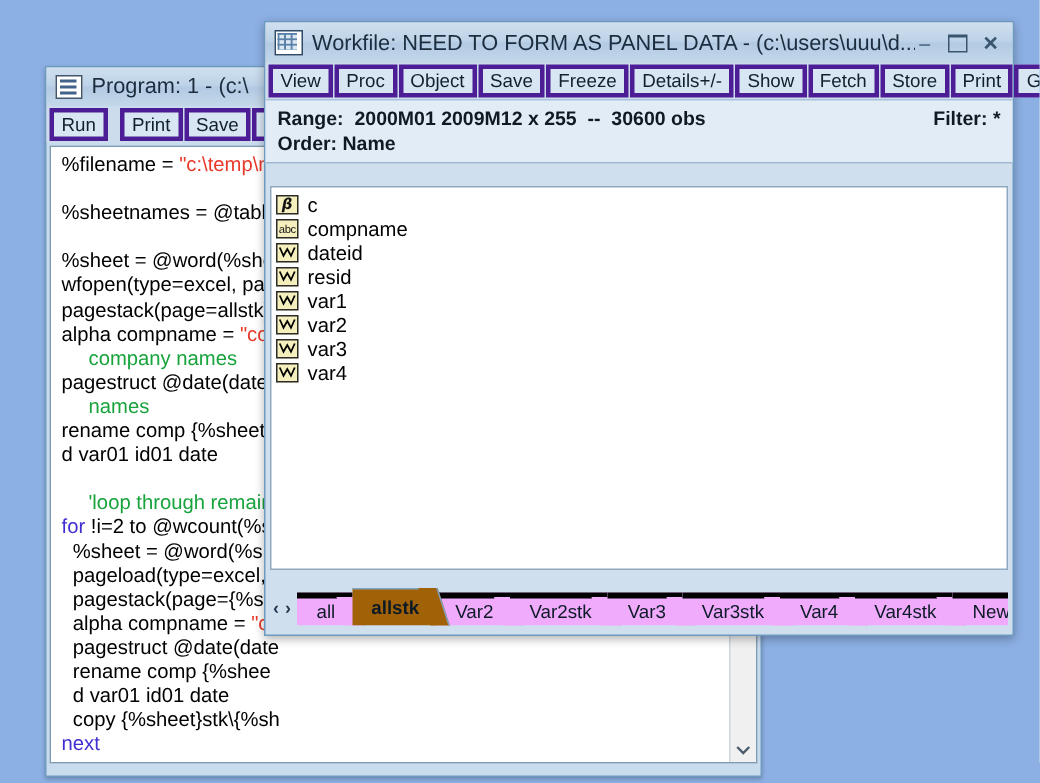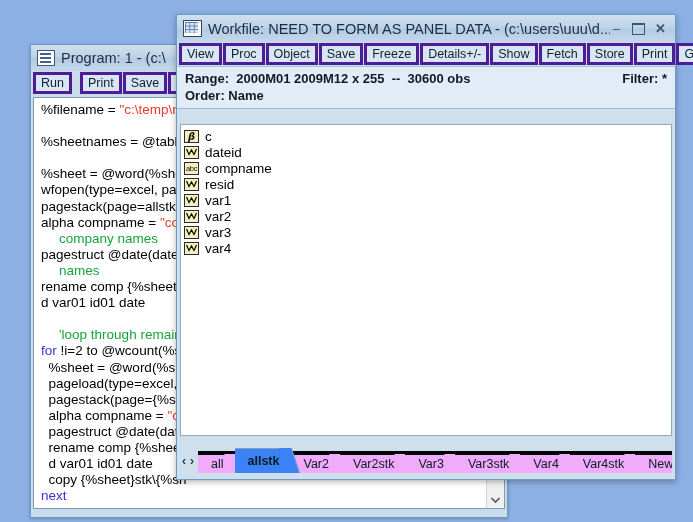--- a/index.html
+++ b/index.html
@@ -149,21 +149,21 @@
     color: #4a5b6b;
     font-size: 11px;
   }
   .vscroll .arrow.down { bottom: 0; }
 
   
   #workfile-window {
     left: 176px;
     top: 14px;
     width: 500px;
-    height: 466px;
+    height: 410px;
     border: 1px solid #6f9abf;
     background: #cfdfee;
     box-shadow: 0 2px 6px rgba(0,0,0,.3);
   }
   .wf-icon {
     width: 17px; height: 15px;
     background: #fff;
     border: 1px solid #2f4a66;
     flex: none;
     position: relative;
@@ -275,21 +275,21 @@
     position: absolute;
     right: -6px; top: -1px;
     width: 12px; height: 23px;
     background: inherit;
     border-right: 1px solid #93b2cf;
     transform: skewX(18deg);
     z-index: 0;
   }
   .tab span { position: relative; z-index: 1; }
   .tab.active {
-    background: #3b82f6;
+    background: #a16207;
     font-weight: bold;
     height: 25px;
     z-index: 5;
     border-top: 1px solid #7fa3c4;
   }
   .tab.active::after {
     height: 26px;
     border-right: 1px solid #7fa3c4;
   }
 </style>
@@ -357,30 +357,30 @@
       <div><span>Order:</span>&nbsp;<span>Name</span></div>
     </div>
   </div>
 
   <div class="wf-list" id="workfile-object-list">
       <div class="obj-row">
         <div class="obj-icon beta">β</div>
         <span class="obj-label">c</span>
       </div>
       <div class="obj-row">
-        <div class="obj-icon series">
-          <svg width="13" height="11" viewBox="0 0 13 11">
-            <path d="M1.5 2 L4 7.5 L6.5 3 L9 7.5 L11.5 2" stroke="#000" stroke-width="1.2" fill="none"></path>
-          </svg>
-        </div>
-        <span class="obj-label">dateid</span>
-      </div>
-      <div class="obj-row">
         <div class="obj-icon abc">abc</div>
         <span class="obj-label">compname</span>
+      </div>
+      <div class="obj-row">
+        <div class="obj-icon series">
+          <svg width="13" height="11" viewBox="0 0 13 11">
+            <path d="M1.5 2 L4 7.5 L6.5 3 L9 7.5 L11.5 2" stroke="#000" stroke-width="1.2" fill="none"></path>
+          </svg>
+        </div>
+        <span class="obj-label">dateid</span>
       </div>
       <div class="obj-row">
         <div class="obj-icon series">
           <svg width="13" height="11" viewBox="0 0 13 11">
             <path d="M1.5 2 L4 7.5 L6.5 3 L9 7.5 L11.5 2" stroke="#000" stroke-width="1.2" fill="none"></path>
           </svg>
         </div>
         <span class="obj-label">resid</span>
       </div>
       <div class="obj-row">

